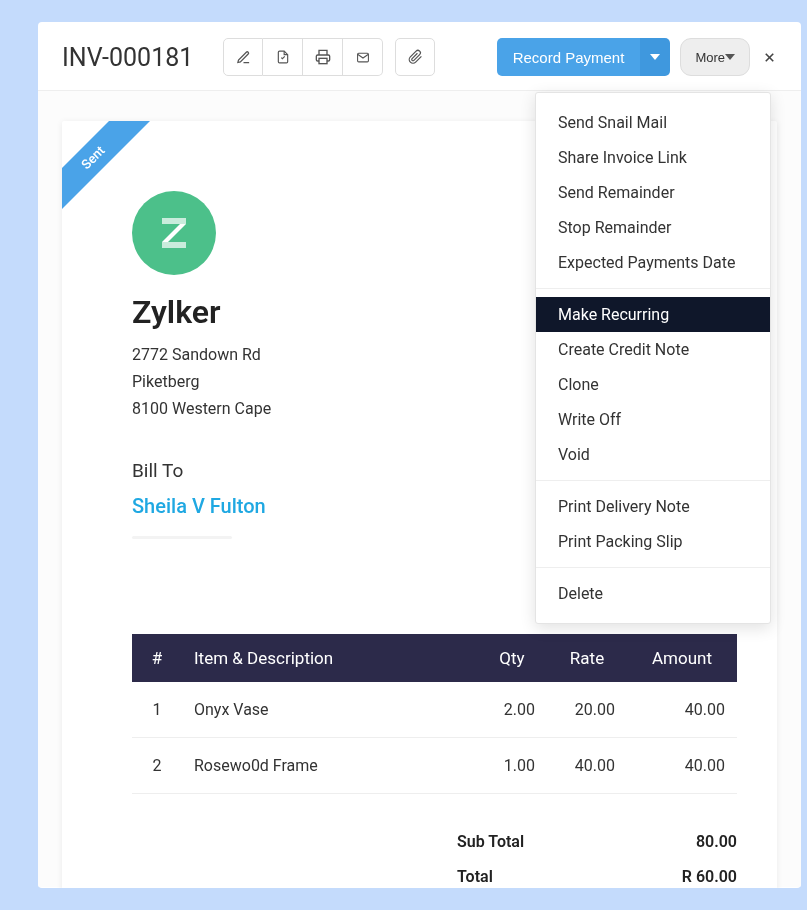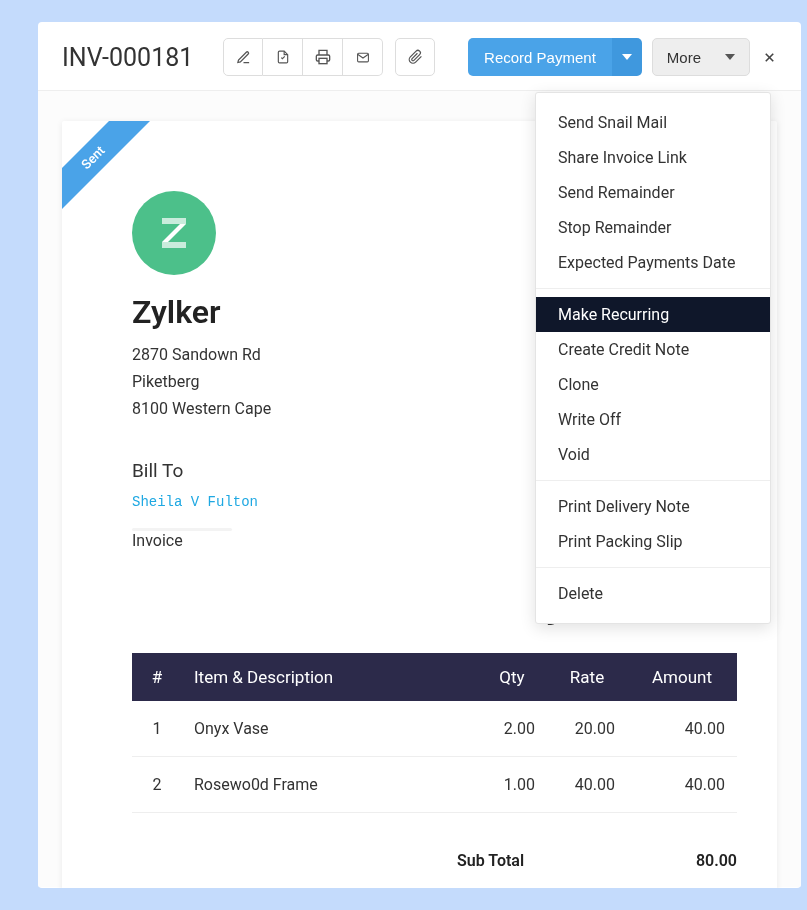--- a/index.html
+++ b/index.html
@@ -71,25 +71,25 @@
     width: 30px;
     display:flex;align-items:center;justify-content:center;
     border-radius: 0 5px 5px 0;
     cursor: pointer;
   }
   .more-btn {
     background: #eee;
     border: 1px solid #ddd;
     height: 38px;
     padding: 0 14px;
-    font-size: 15px;
-    border-radius: 5px;
+    font-size: 13px;
+    border-radius: 11px;
     margin-left: 10px;
     cursor: pointer;
-    display:flex;align-items:center;gap:24px;
+    display:flex;align-items:center;gap:0;
     color:#333;
   }
   .close-btn {
     background:none;border:none;cursor:pointer;
     margin-left: 12px;
     color:#444;
     font-size:18px;
   }
   .content-area {
     padding: 30px 24px;
@@ -118,23 +118,23 @@
   }
   .logo {
     width:84px;height:84px;border-radius:50%;
     background:#4cc08a;
     display:flex;align-items:center;justify-content:center;
     margin-bottom:18px;
     position:relative;
   }
   .company-name { font-size:32px;font-weight:600;margin-bottom:10px;color:#222; }
   .addr-line { font-size:16px;color:#333;line-height:1.7; }
-  .billto-row { display:flex;justify-content:space-between;margin-top:36px;align-items:flex-start;flex-direction:column; }
+  .billto-row { display:flex;justify-content:space-between;margin-top:36px;align-items:flex-start; }
   .billto-label { font-size:19px;color:#333;margin-bottom:12px; }
-  .billto-name { font-size:14px;color:#1fa8e2;font-weight:500;font-family:Liberation Mono, monospace; }
+  .billto-name { font-size:20px;color:#1fa8e2;font-weight:500; }
   .billto-underline { width:100px;height:3px;background:#f3f3f3;margin-top:18px;border-radius:2px; }
   .right-meta { font-size:16px;color:#333;text-align:left; }
   .right-meta div { margin-bottom:8px; }
   .d-row { margin-top:52px;font-size:16px;color:#333; }
   table.items { width:100%;border-collapse:collapse;margin-top:24px; }
   table.items thead th {
     background:#2c2a4a;color:#fff;font-size:17px;font-weight:400;
     padding:14px 12px;text-align:left;
   }
   table.items thead th.num { width:50px;text-align:center; }
@@ -257,21 +257,21 @@
 
       <div class="logo">
         <svg width="40" height="40" viewBox="0 0 40 40">
           <rect x="8" y="5" width="24" height="6" fill="#fff" opacity="0.7"></rect>
           <rect x="8" y="29" width="24" height="6" fill="#fff" opacity="0.7"></rect>
           <polygon points="26,11 32,11 14,29 8,29" fill="#fff"></polygon>
         </svg>
       </div>
 
       <div class="company-name">Zylker</div>
-      <div class="addr-line">2870 Sandown Rd</div>
+      <div class="addr-line">2772 Sandown Rd</div>
       <div class="addr-line">Piketberg</div>
       <div class="addr-line">8100 Western Cape</div>
 
       <div class="billto-row">
         <div>
           <div class="billto-label">Bill To</div>
           <div class="billto-name">Sheila V Fulton</div>
           <div class="billto-underline"></div>
         </div>
         <div class="right-meta">

